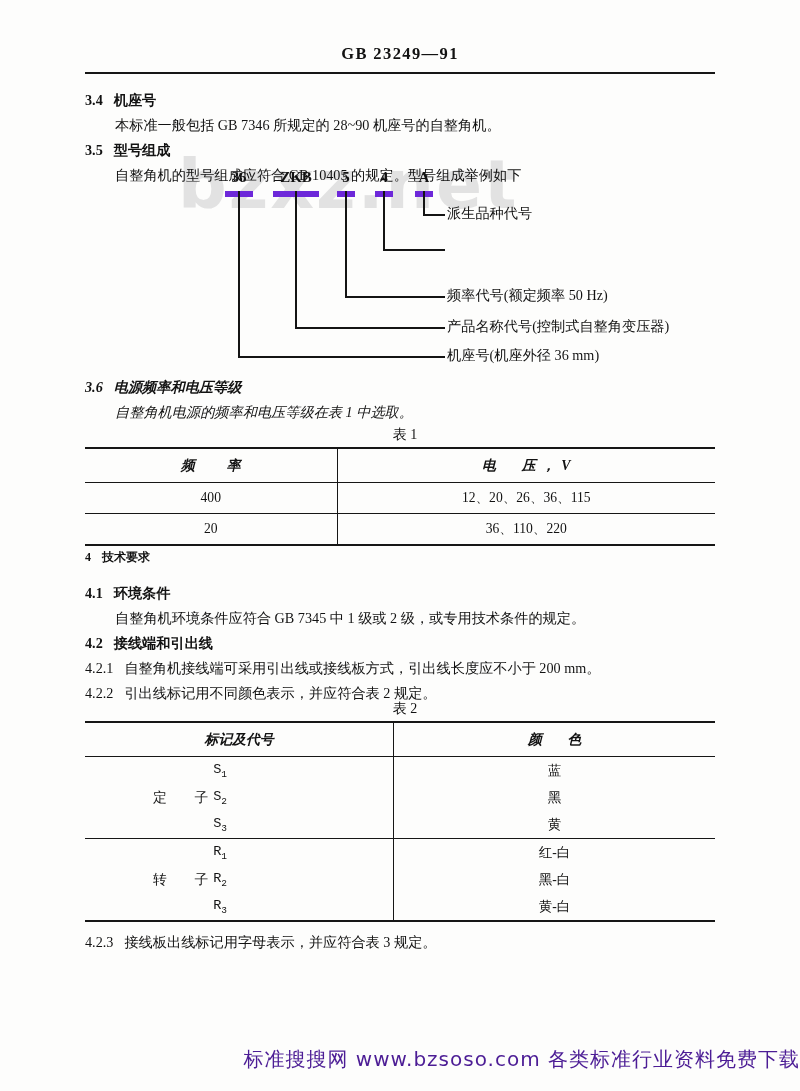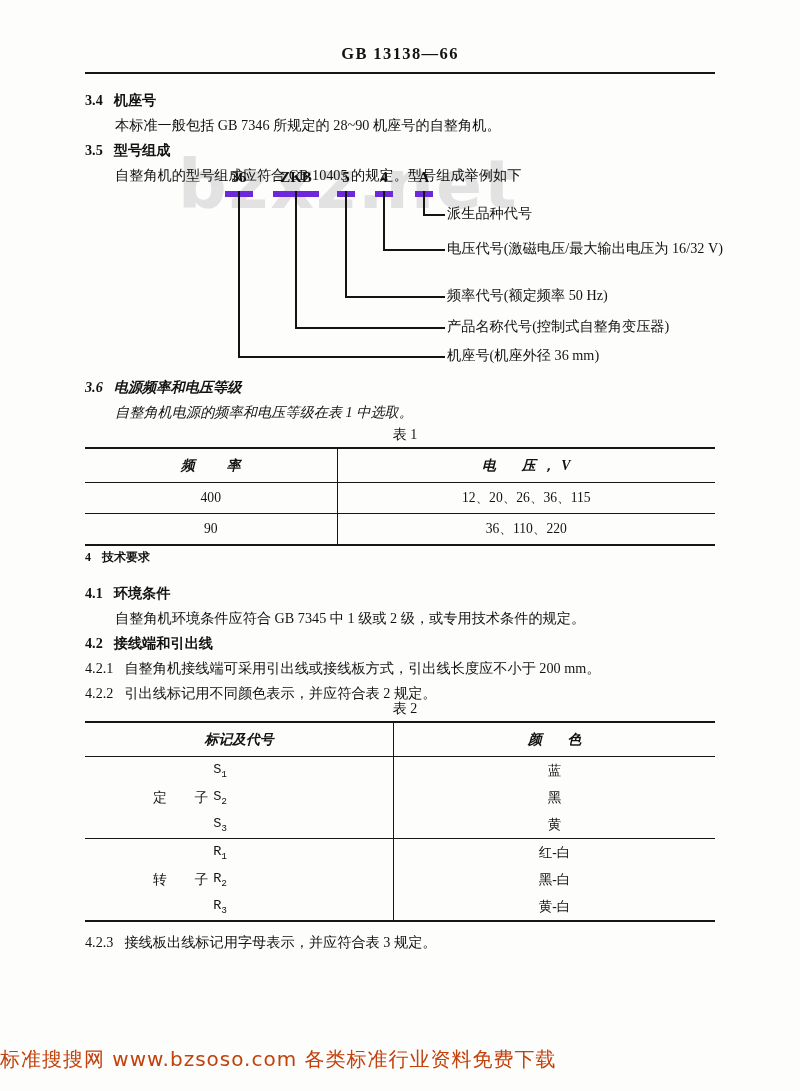--- a/index.html
+++ b/index.html
@@ -35,25 +35,25 @@
     line-height: 66px;
     white-space: nowrap;
     pointer-events: none;
     user-select: none;
   }
   .wm-footer {
     position: absolute;
     left: 0;
     top: 1046px;
     width: 800px;
-    text-align: left;
+    text-align: right;
     font-family: "DejaVu Sans", sans-serif;
     font-size: 20px;
     letter-spacing: 1px;
-    color: #c2410c;
+    color: #4c1d95;
     white-space: nowrap;
     pointer-events: none;
     user-select: none;
   }
 
   
   .hdr {
     position: absolute;
     left: 0;
     top: 44px;
@@ -179,21 +179,21 @@
   .code-col { display: block; text-align: center; padding-right: 38px; }
 </style>
 </head>
 <body>
 
 <div class="page">
 
   <div class="wm-center">bzxz.net</div>
   <div class="wm-footer">标准搜搜网  www.bzsoso.com  各类标准行业资料免费下载</div>
 
-  <div class="hdr">GB  13138—66</div>
+  <div class="hdr">GB  23249—91</div>
   <div class="hdr-rule"></div>
 
   <div class="body-block" style="top:88px;">
     <div class="ln sec-sub">
       <span>3.4</span><span class="sp"></span><span>机座号</span>
     </div>
     <div class="ln ind">本标准一般包括 GB 7346 所规定的 28~90 机座号的自整角机。</div>
     <div class="ln sec-sub">
       <span>3.5</span><span class="sp"></span><span>型号组成</span>
     </div>
@@ -207,21 +207,20 @@
     <div class="code-tok" style="left:252px; top:4px; width:18px;">5</div>
     <div class="code-tok" style="left:290px; top:4px; width:18px;">4</div>
     <div class="code-tok" style="left:330px; top:4px; width:18px;">A</div>
 
     <div class="lead v" style="left:338px; top:26px; height:24px;"></div>
     <div class="lead h" style="left:338px; top:49px; width:22px;"></div>
     <div class="lead-label" style="left:362px; top:38px;">派生品种代号</div>
 
     <div class="lead v" style="left:298px; top:26px; height:59px;"></div>
     <div class="lead h" style="left:298px; top:84px; width:62px;"></div>
-    <div class="lead-label wrap" style="left:362px; top:73px;">电压代号(激磁电压/最大输出电压为 16/32 V)</div>
 
     <div class="lead v" style="left:260px; top:26px; height:106px;"></div>
     <div class="lead h" style="left:260px; top:131px; width:100px;"></div>
     <div class="lead-label" style="left:362px; top:120px;">频率代号(额定频率 50 Hz)</div>
 
     <div class="lead v" style="left:210px; top:26px; height:137px;"></div>
     <div class="lead h" style="left:210px; top:162px; width:150px;"></div>
     <div class="lead-label" style="left:362px; top:151px;">产品名称代号(控制式自整角变压器)</div>
 
     <div class="lead v" style="left:153px; top:26px; height:166px;"></div>
@@ -247,21 +246,21 @@
           <span class="wide2">电　压，V</span>
         </th>
       </tr>
     </thead>
     <tbody>
       <tr class="d-row t-mid">
         <td class="vsep">400</td>
         <td>12、20、26、36、115</td>
       </tr>
       <tr class="d-row t-bot">
-        <td class="vsep">90</td>
+        <td class="vsep">20</td>
         <td>36、110、220</td>
       </tr>
     </tbody>
   </table>
 
   <div class="body-block" style="top:545px;">
     <div class="ln sec-h">
       <span>4</span><span class="sp"></span><span>技术要求</span>
     </div>
     <div style="height:11px;"></div>

